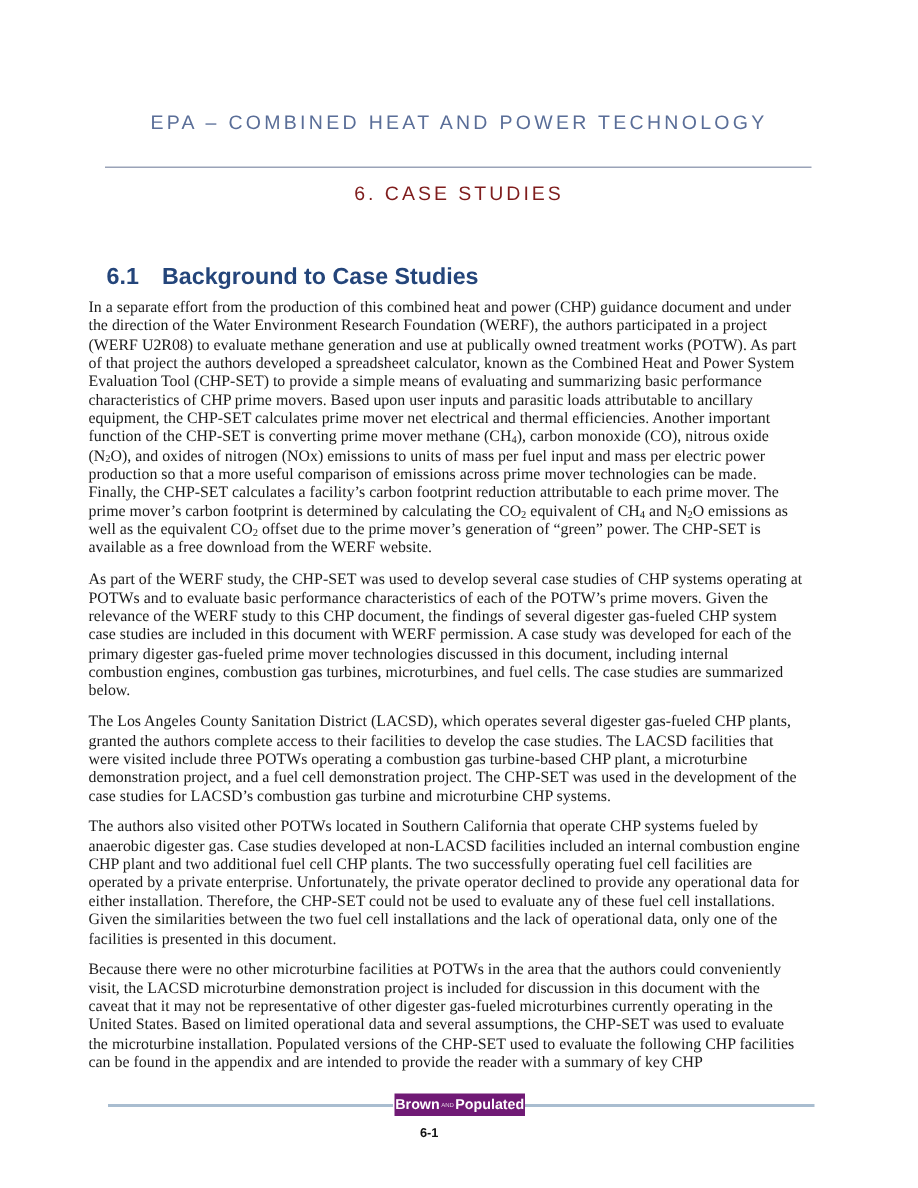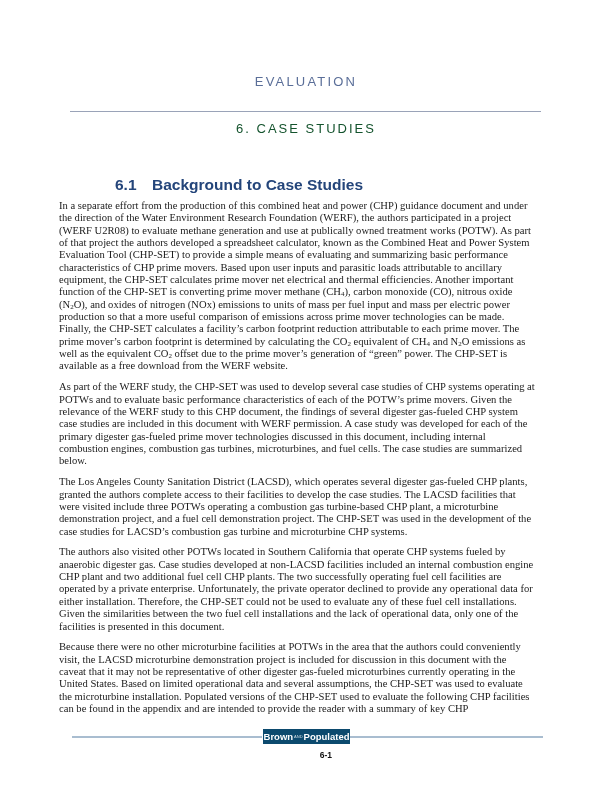--- a/index.html
+++ b/index.html
@@ -16,28 +16,27 @@
   }
   .header-rule {
     position: absolute; left: 70px; width: 471px; top: 111px;
     height: 1px; border-top: 1.5px solid #9aa3b8;
   }
   .chapter-title {
     position: absolute; left: 60px; width: 492px; top: 121px;
     text-align: center;
     font-family: "Liberation Sans", sans-serif;
     font-size: 13px; letter-spacing: 2px;
-    color: #14532d;
+    color: #7f1d1d;
   }
   .section-heading {
     position: absolute; left: 71px; top: 176px;
     font-family: "Liberation Sans", sans-serif;
     font-weight: bold; font-size: 15.5px;
     color: #24457a;
-    margin-left: 44px;
   }
   .section-heading .num { display: inline-block; width: 37px; }
 
   .body {
     position: absolute; left: 59px; width: 476px; top: 200px;
     font-family: "Liberation Serif", serif;
     font-size: 10.6px; line-height: 12.35px;
     color: #1a1a1a;
   }
   .body p { margin: 0 0 8.5px 0; }
@@ -46,42 +45,42 @@
   .footer-rule-left {
     position: absolute; left: 72px; width: 190px; top: 736px;
     border-top: 2px solid #a9bdd0;
   }
   .footer-rule-right {
     position: absolute; left: 350px; width: 193px; top: 736px;
     border-top: 2px solid #a9bdd0;
   }
   .footer-logo {
     position: absolute; left: 263px; top: 729px; width: 87px; height: 15px;
-    background: #0c4a6e;
+    background: #701a75;
     color: #fff;
     font-family: "Liberation Sans", sans-serif;
     font-weight: bold; font-size: 9.5px;
     display: flex; align-items: center; justify-content: center;
   }
   .footer-logo .and { font-size: 4px; font-weight: normal; margin: 0 1px; opacity: 0.8; }
   .page-number {
     position: absolute; left: 280px; width: 52px; top: 750px;
-    text-align: right;
+    text-align: left;
     font-family: "Liberation Sans", sans-serif;
     font-weight: bold; font-size: 8.5px;
     color: #111;
   }
 </style>
 </head>
 <body>
 
 <div class="page">
 
   <div class="header-title">
-    <div>EVALUATION</div>
+    <div>EPA – COMBINED HEAT AND POWER TECHNOLOGY</div>
   </div>
   <div class="header-rule"></div>
 
   <div class="chapter-title">6. CASE STUDIES</div>
 
   <div class="section-heading">
     <span class="num">6.1</span><span>Background to Case Studies</span>
   </div>
 
   <div class="body">

